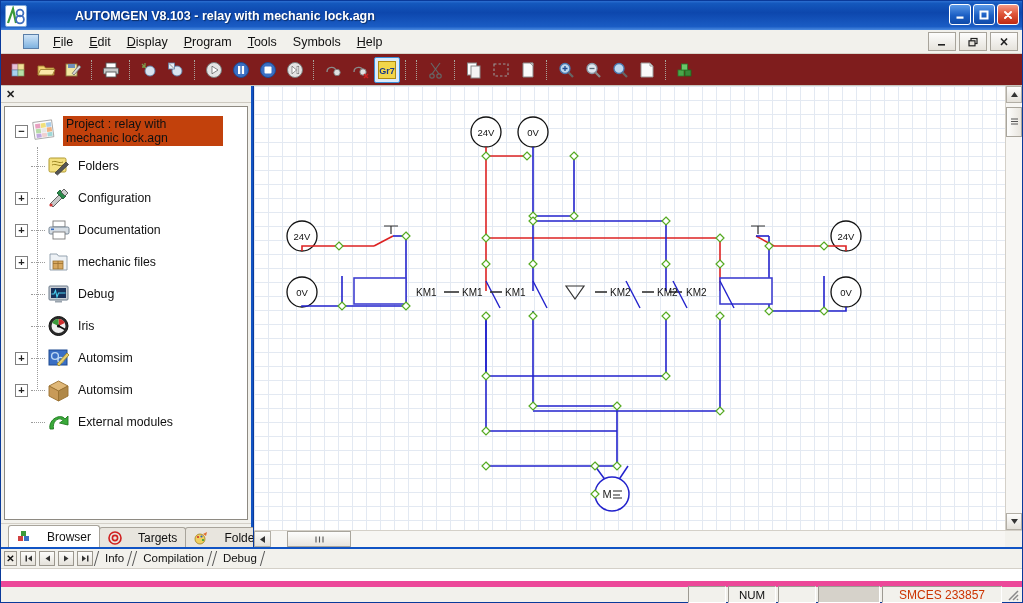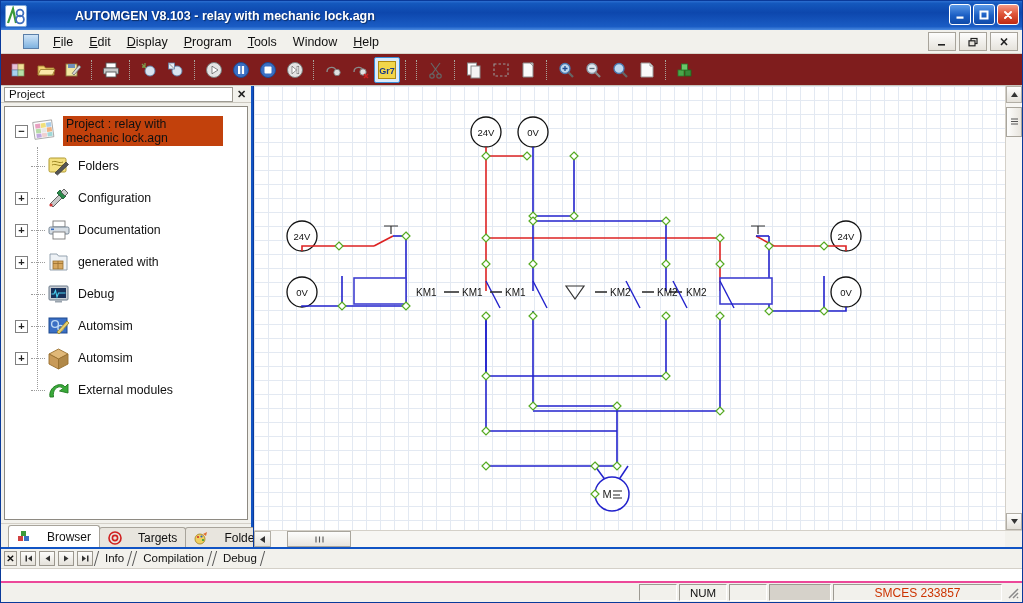--- a/index.html
+++ b/index.html
@@ -281,21 +281,21 @@
     content: ""; position: absolute; right: 0; top: 0; bottom: 0;
     width: 1px; border-left: 1px solid #555;
     transform: skewX(-16deg);
   }
   .blank-strip { flex: 1 1 auto; background: #ffffff; border-top: 1px solid #d4d0c8; }
 
   
   .statusbar {
     flex: 0 0 21px; height: 21px;
     background: #f2f1ec;
-    border-top: 2px solid #ec4899;
+    border-top: 6px solid #ec4899;
     display: flex; align-items: center;
     padding: 2px 2px; gap: 2px;
   }
   .st-grow { flex: 1 1 auto; height: 17px; }
   .st-cell {
     height: 17px; border: 1px solid #c5c1b8;
     background: #f2f1ec;
     display: flex; align-items: center; justify-content: center;
     font-size: 11.5px; color: #111; padding: 0 5px;
   }
@@ -343,21 +343,21 @@
     </div>
   </div>
 
   <div class="menubar">
     <div class="menu-doc-icon"></div>
     <div class="menu-item"><u>F</u>ile</div>
     <div class="menu-item"><u>E</u>dit</div>
     <div class="menu-item"><u>D</u>isplay</div>
     <div class="menu-item"><u>P</u>rogram</div>
     <div class="menu-item"><u>T</u>ools</div>
-    <div class="menu-item">Window</div>
+    <div class="menu-item">Symbols</div>
     <div class="menu-item"><u>H</u>elp</div>
     <div class="mdi-btns">
       <div class="mdibtn">
         <svg width="14" height="12" viewBox="0 0 14 12">
             <rect x="3" y="8" width="7" height="1.6" fill="#222"></rect>
           </svg>
       </div>
       <div class="mdibtn">
         <svg width="14" height="12" viewBox="0 0 14 12">
           <rect x="5" y="2.5" width="6" height="5" fill="none" stroke="#222" stroke-width="1.2"></rect>
@@ -524,21 +524,20 @@
         <rect x="10" y="10" width="6" height="6" fill="#3a8a3a" stroke="#1a6a1a" stroke-width=".8"></rect>
         <rect x="6.5" y="4" width="6" height="6" fill="#6ac86a" stroke="#2a7a2a" stroke-width=".8"></rect>
       </svg>
     </div>
   </div>
 
   <div class="bodyrow">
 
     <div class="leftpanel">
       <div class="panel-head">
-        <div class="panel-head-title">Project</div>
         <div class="panel-close">✕</div>
       </div>
 
       <div class="tree-wrap">
         <div class="tgline" style="top:40px;bottom:130px;"></div>
 
         <div class="trow root sel">
           <div class="tbox">−</div>
           <div class="ticon">
             <svg width="26" height="24" viewBox="0 0 26 24">
@@ -606,37 +605,52 @@
           <div class="tbox">+</div>
           <div class="tgdash"></div>
           <div class="ticon">
             <svg width="26" height="24" viewBox="0 0 26 24">
               <path d="M4 4 H11 L12.5 6 H21 V20 H4 Z" fill="#eef2f6" stroke="#8a9aa8" stroke-width=".9"></path>
               <rect x="7" y="11" width="10" height="8" fill="#d8a860" stroke="#9a7030" stroke-width=".8"></rect>
               <path d="M7 13.5 H17" stroke="#9a7030" stroke-width=".8"></path>
               <path d="M12 11 V19" stroke="#9a7030" stroke-width=".8"></path>
             </svg>
           </div>
-          <div class="tlabel">generated with</div>
+          <div class="tlabel">mechanic files</div>
         </div>
 
         <div class="trow">
           <div class="tbox-spacer"></div>
           <div class="tgdash"></div>
           <div class="ticon">
             <svg width="26" height="24" viewBox="0 0 26 24">
               <rect x="3" y="4" width="19" height="14" rx="1" fill="#c8cdd4" stroke="#6a7a8a" stroke-width="1"></rect>
               <rect x="5" y="6" width="15" height="10" fill="#18305a"></rect>
               <path d="M5.5 12 H8 L9.5 8.5 L11 15 L12.5 11 H19.5" stroke="#4ad0f0" stroke-width="1.1" fill="none"></path>
               <rect x="9" y="18.5" width="7" height="2" fill="#9aa4ae"></rect>
             </svg>
           </div>
           <div class="tlabel">Debug</div>
         </div>
 
+        <div class="trow">
+          <div class="tbox-spacer"></div>
+          <div class="tgdash"></div>
+          <div class="ticon">
+            <svg width="26" height="24" viewBox="0 0 26 24">
+              <circle cx="12.5" cy="12" r="9.5" fill="#2a2a2a" stroke="#111" stroke-width="1"></circle>
+              <circle cx="12.5" cy="12" r="7" fill="#f0f0f0"></circle>
+              <path d="M12.5 12 L12.5 5 A7 7 0 0 1 18.8 9" fill="#d03030"></path>
+              <path d="M12.5 12 L6.2 9 A7 7 0 0 1 12.5 5" fill="#3a9a3a"></path>
+              <path d="M12.5 12 L19 15.5" stroke="#111" stroke-width="1.6"></path>
+              <circle cx="12.5" cy="12" r="1.6" fill="#111"></circle>
+            </svg>
+          </div>
+          <div class="tlabel">Iris</div>
+        </div>
 
         <div class="trow">
           <div class="tbox">+</div>
           <div class="tgdash"></div>
           <div class="ticon">
             <svg width="26" height="24" viewBox="0 0 26 24">
               <rect x="3" y="4" width="18" height="15" fill="#3a6fc4" stroke="#1f4a90" stroke-width="1"></rect>
               <circle cx="9" cy="10" r="3.4" fill="none" stroke="#bcd8f4" stroke-width="1.4"></circle>
               <circle cx="14.5" cy="14" r="2.6" fill="none" stroke="#bcd8f4" stroke-width="1.4"></circle>
               <path d="M11 18 L21 7 L23 9 L13 20 Z" fill="#e8d070" stroke="#9a8420" stroke-width=".8"></path>
@@ -943,21 +957,21 @@
     </div>
     <div class="blank-strip"></div>
   </div>
 
   <div class="statusbar">
     <div class="st-grow"></div>
     <div class="st-cell sunken" style="width:38px"></div>
     <div class="st-cell sunken" style="width:48px">NUM</div>
     <div class="st-cell sunken" style="width:38px"></div>
     <div class="st-cell sunken filled" style="width:62px"></div>
-    <div class="st-cell sunken msg" style="width:169px">SMCES 233857</div>
+    <div class="st-cell sunken msg" style="width:120px">SMCES 233857</div>
     <div class="grip">
       <svg width="15" height="15" viewBox="0 0 15 15">
         <path d="M13 4 L4 13 M13 8 L8 13 M13 12 L12 13" stroke="#8a8a8a" stroke-width="1.5"></path>
       </svg>
     </div>
   </div>
 
 </div>
 
 </body></html>

